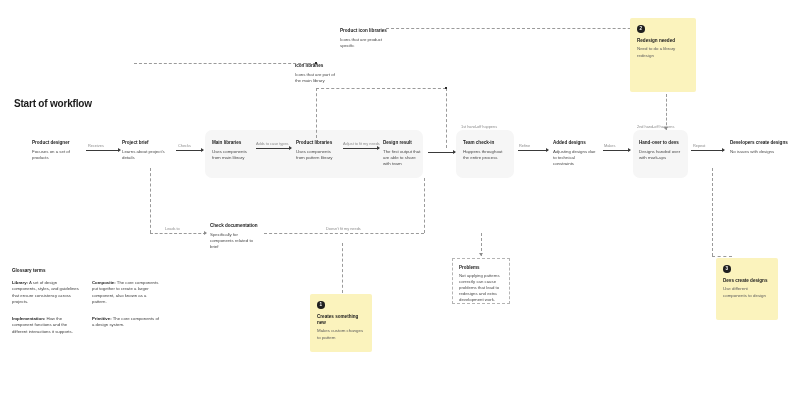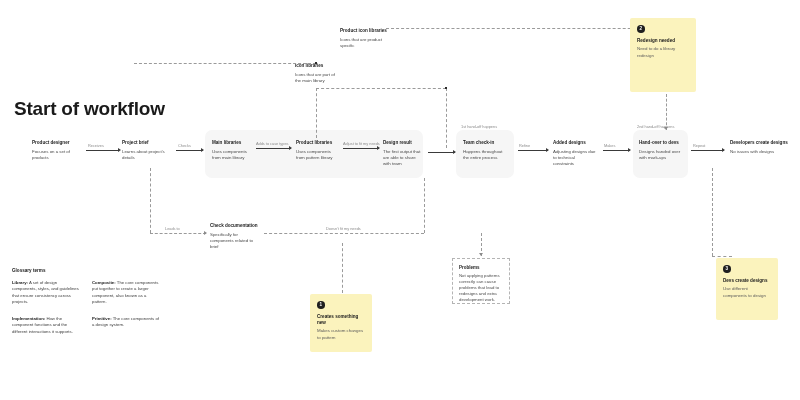--- a/index.html
+++ b/index.html
@@ -16,21 +16,21 @@
     background-image:
       radial-gradient(circle, #d8d8d8 0.6px, transparent 0.7px);
     background-size: 24px 24px;
     background-position: 8px 10px;
   }
 
   
   #page-title {
     position: absolute;
     left: 14px; top: 98px;
-    font-size: 19px;
+    font-size: 10px;
     font-weight: bold;
     color: #1a1a1a;
     letter-spacing: -0.2px;
   }
 
   
   .node { position: absolute; }
   .node .n-title {
     font-size: 4.6px;
     font-weight: bold;

